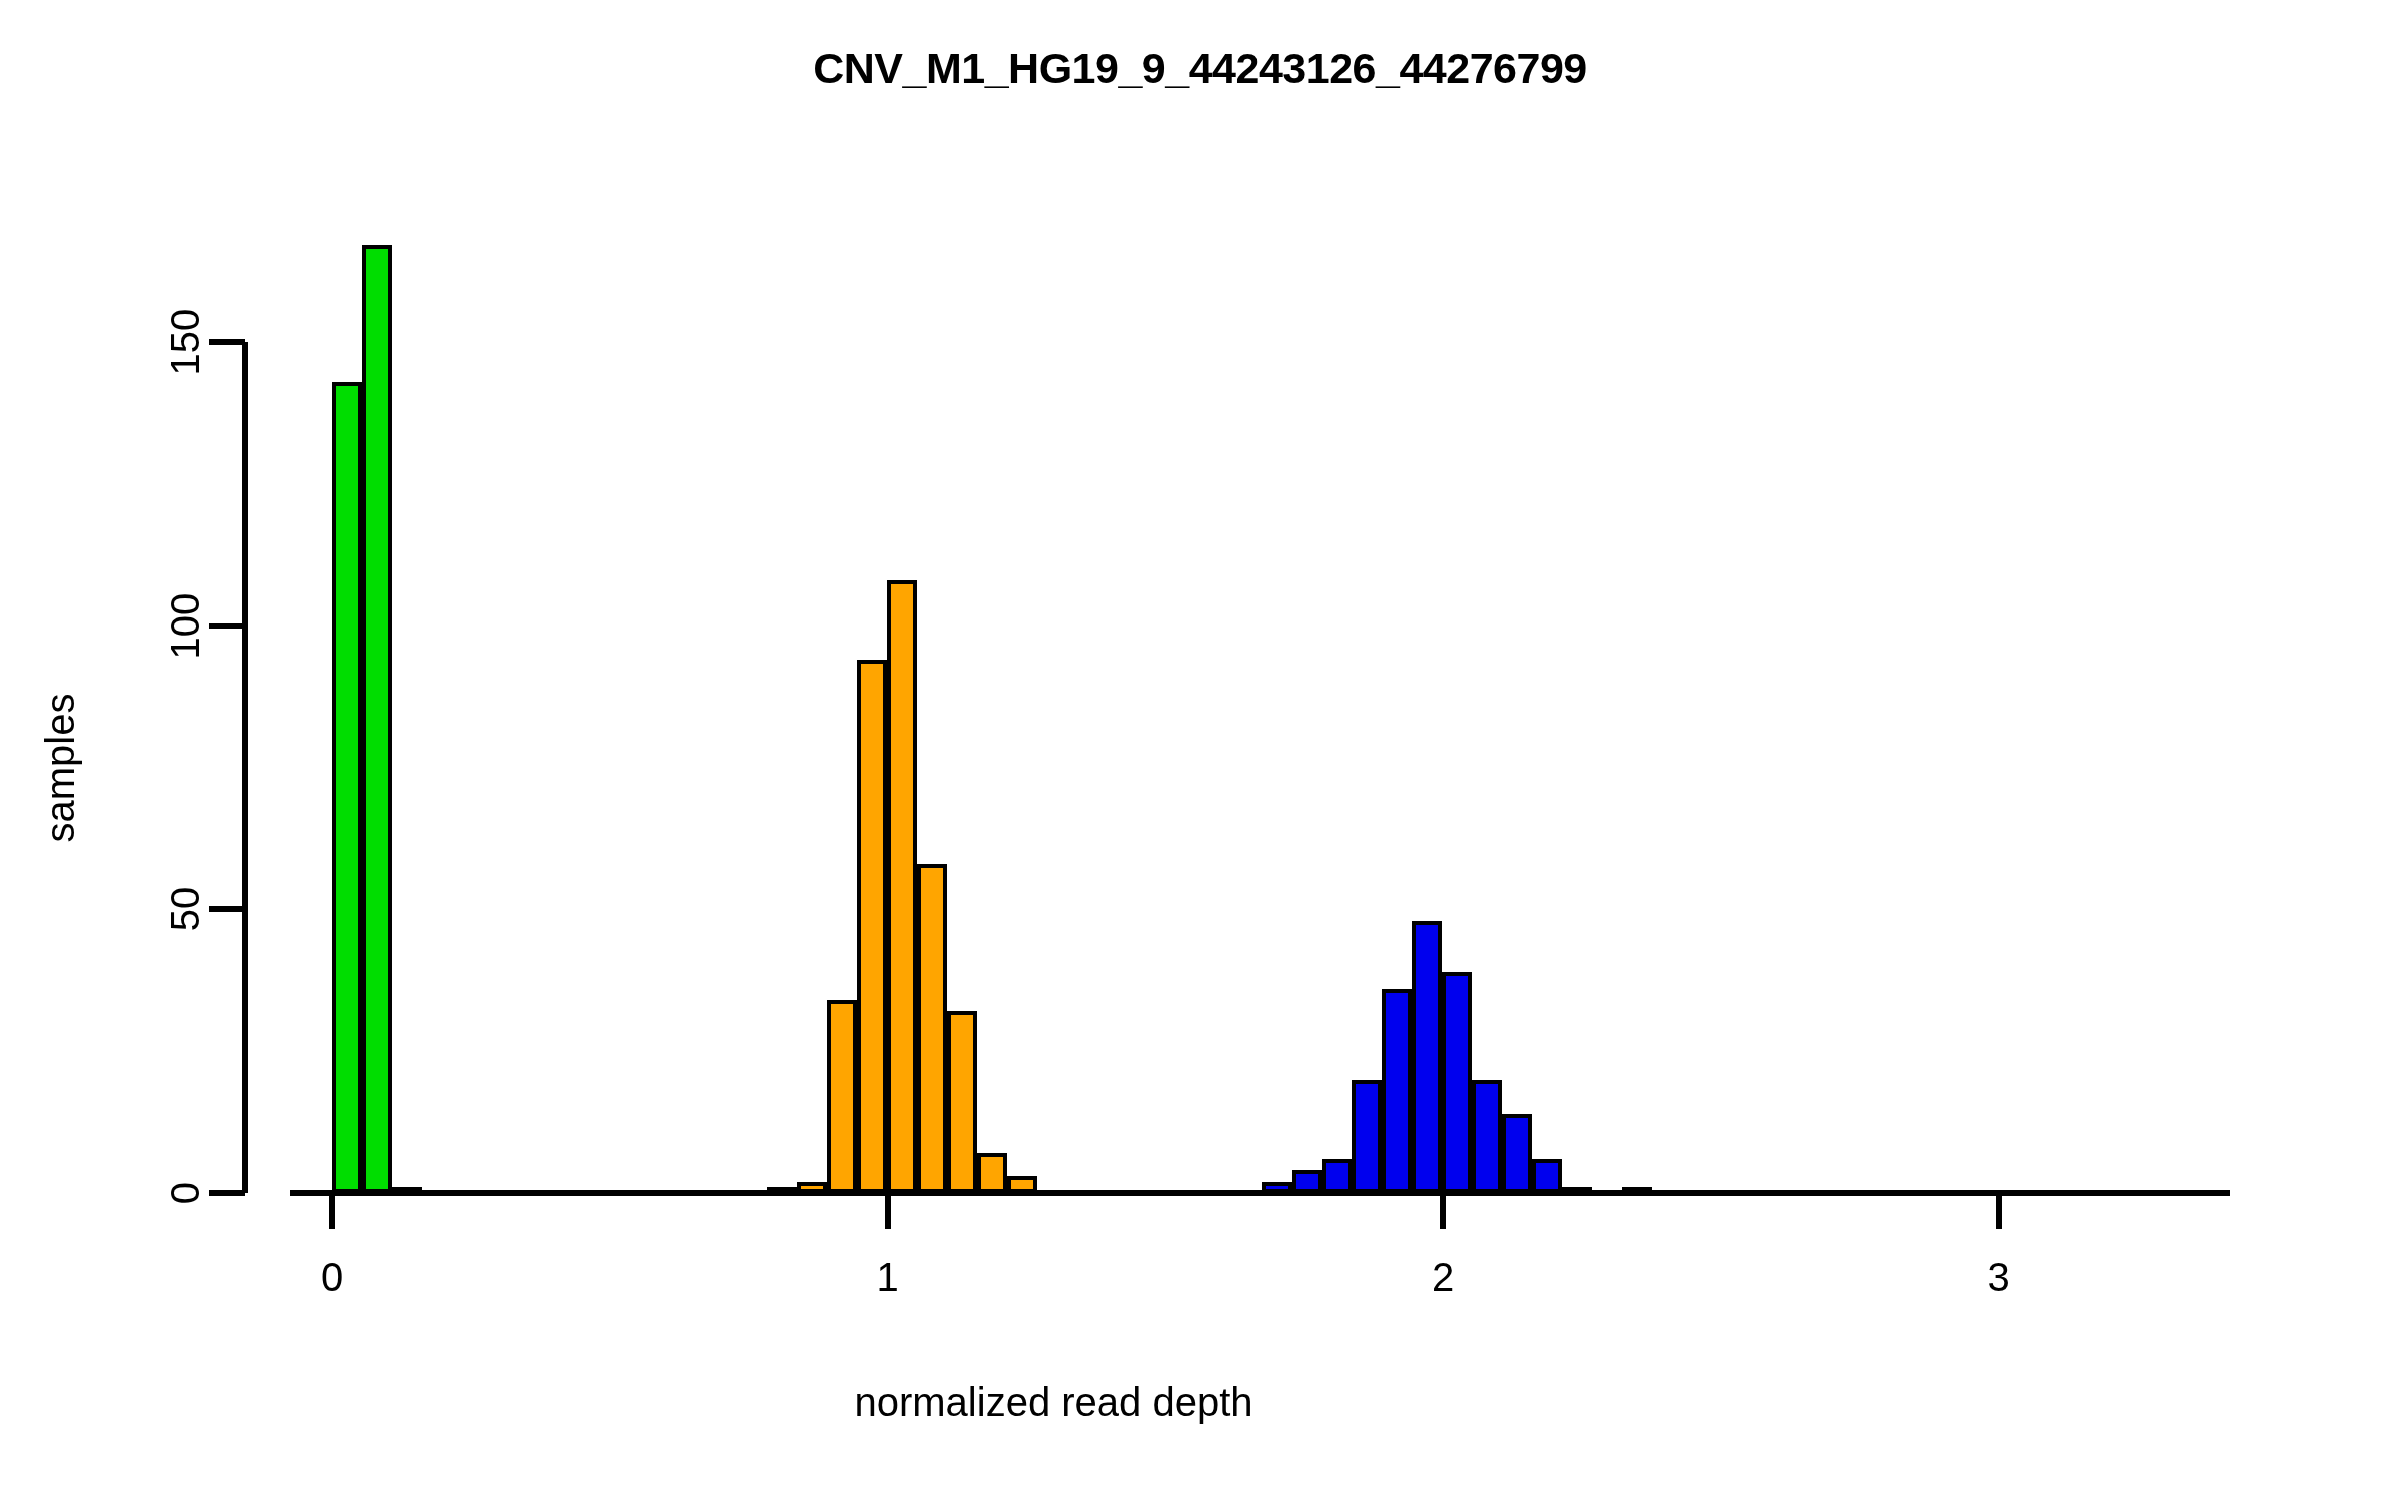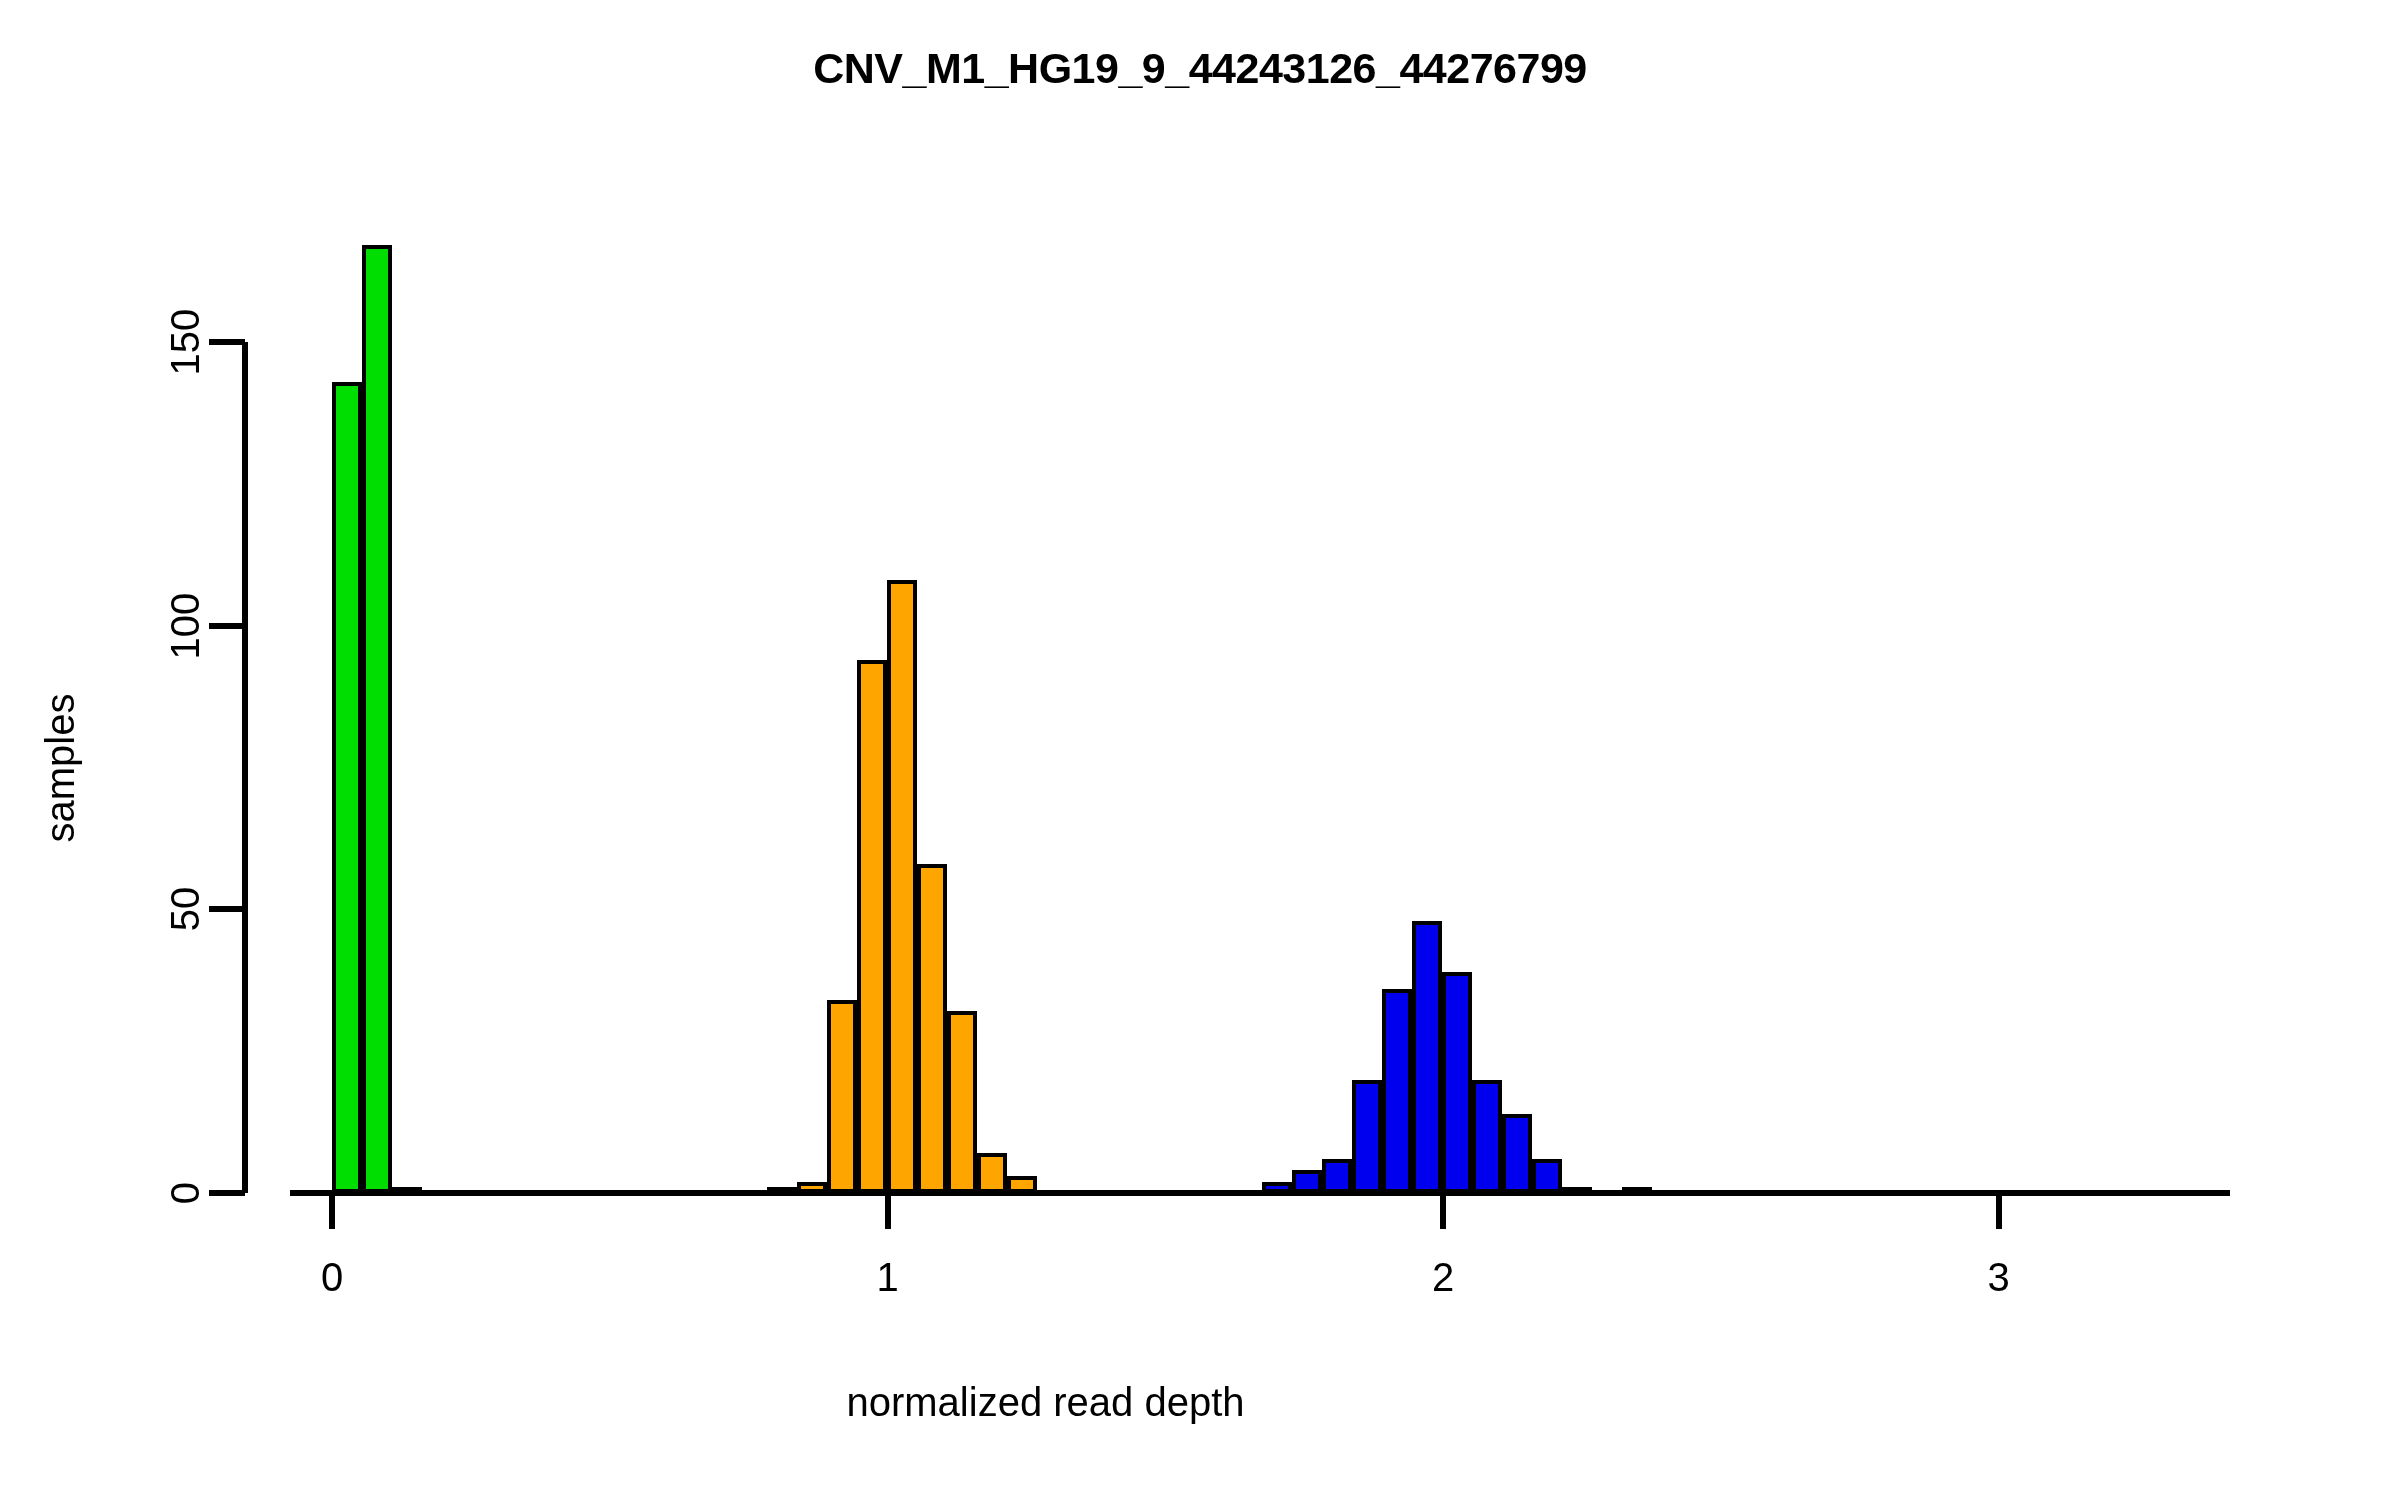--- a/index.html
+++ b/index.html
@@ -54,21 +54,21 @@
   }
   .xtick-label {
     position: absolute;
     font-size: 40px;
     text-align: center;
     white-space: nowrap;
   }
   .axis-title-x {
     position: absolute;
     width: 2075px;
-    left: 8px;
+    left: 16px;
     top: 1380px;
     text-align: center;
     font-size: 40px;
   }
   .axis-title-y {
     position: absolute;
     font-size: 40px;
     white-space: nowrap;
     transform-origin: 50% 50%;
     transform: rotate(-90deg);

